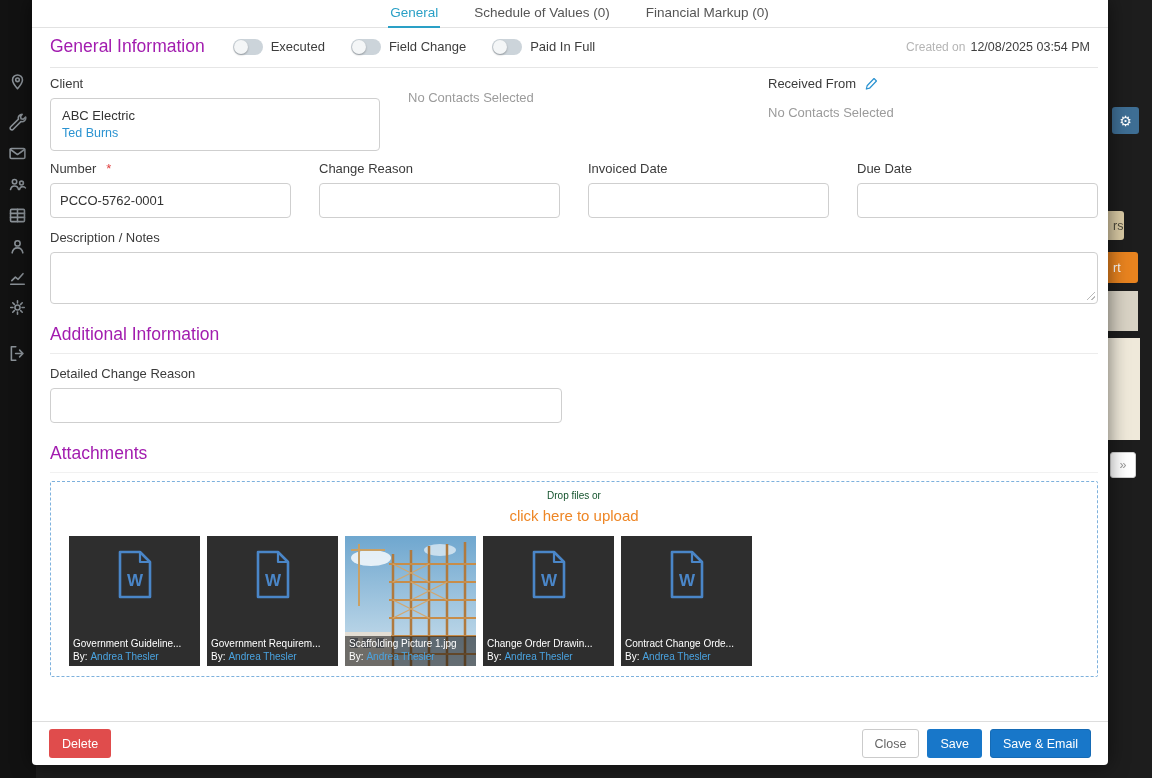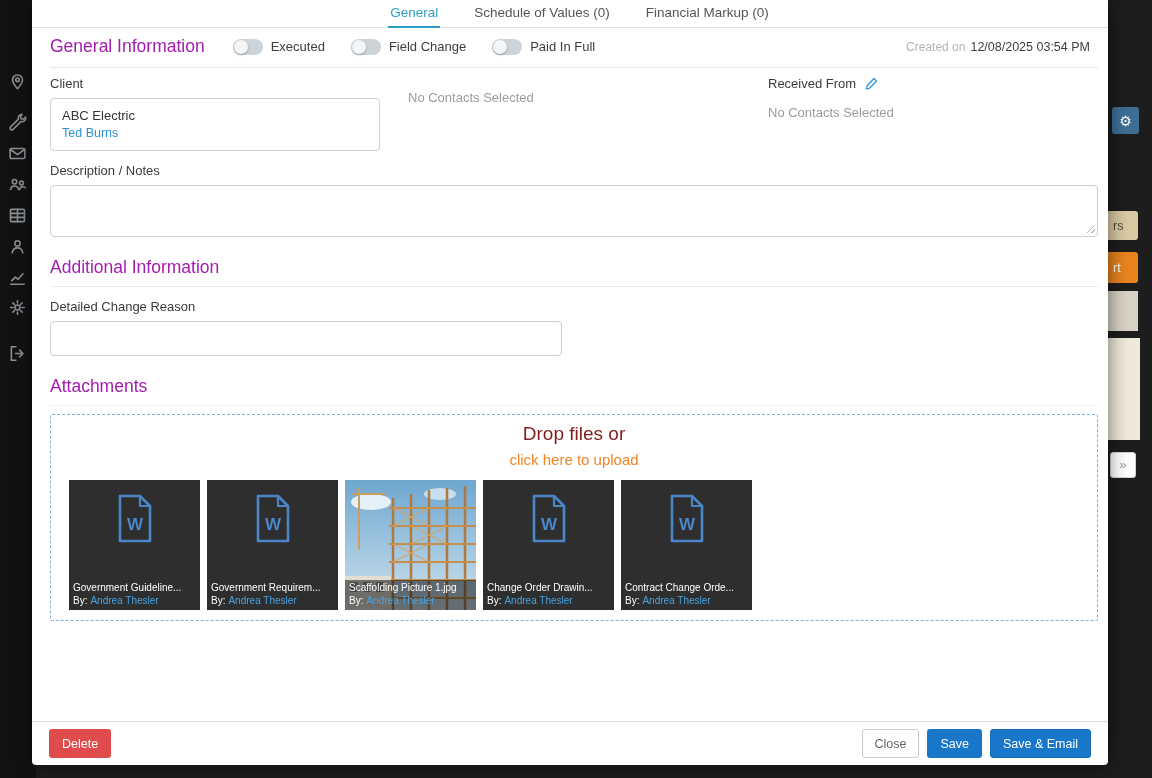--- a/index.html
+++ b/index.html
@@ -7,21 +7,21 @@
   body { font-family:"Liberation Sans",sans-serif; background:#1d1d1d; position:relative; overflow:hidden; }
 
   
   .sidebar { position:absolute; left:0; top:0; width:36px; height:778px; background:#121212; z-index:1; }
   .side-ic { position:absolute; left:8px; width:20px; height:20px; cursor:pointer; }
   .side-ic svg { width:19px; height:19px; display:block; stroke:#8b9298; fill:none; stroke-width:1.5; stroke-linecap:round; stroke-linejoin:round; }
 
   
   .frag { position:absolute; z-index:1; font-size:12.5px; display:flex; align-items:center; }
   .gear-frag { left:1112px; top:107px; width:27px; height:27px; background:#3e6e94; border-radius:3px; color:#fff; justify-content:center; font-size:14px; cursor:pointer; }
-  .frag-rs { left:1108px; top:211px; width:30px; height:29px; background:#d9caa4; color:#4f4a3c; border-radius:0 3px 3px 0; padding-left:5px; cursor:pointer; }
+  .frag-rs { left:1108px; top:211px; width:16px; height:29px; background:#d9caa4; color:#4f4a3c; border-radius:0 3px 3px 0; padding-left:5px; cursor:pointer; }
   .frag-rt { left:1108px; top:252px; width:30px; height:31px; background:#e8831f; color:#fff; border-radius:0 3px 3px 0; padding-left:5px; cursor:pointer; }
   .frag-light { left:1108px; top:291px; width:30px; height:40px; background:#d8d2c4; }
   .frag-col { left:1108px; top:338px; width:32px; height:102px; background:#efe9da; }
   .frag-more { left:1110px; top:452px; width:26px; height:26px; background:#fff; border:1px solid #d0d0d0; border-radius:3px; color:#999; justify-content:center; cursor:pointer; }
 
   
   .modal { position:absolute; left:32px; top:0; width:1076px; height:765px; background:#fff; z-index:2; border-radius:0 0 4px 4px; box-shadow:0 0 20px rgba(0,0,0,.55); display:flex; flex-direction:column; }
 
   .tabs { height:28px; border-bottom:1px solid #e2e2e2; display:flex; justify-content:center; gap:32px; align-items:flex-end; flex:0 0 auto;padding-left:19px; }
   .tab { font-size:13.5px; color:#555; padding:5px 2px 7px; position:relative; cursor:pointer; }
@@ -60,21 +60,21 @@
   .tarea { display:block; width:100%; height:52px; border:1px solid #cfcfcf; border-radius:4px; padding:7px 9px; font-size:13px; font-family:inherit; color:#333; resize:none; outline:none; }
   .grip { position:absolute; right:3px; bottom:4px; width:10px; height:10px; background:repeating-linear-gradient(-45deg, transparent 0 2px, #b9b9b9 2px 3px); clip-path:polygon(100% 0,100% 100%,0 100%); }
 
   .sec-head { margin-top:20px; padding-bottom:8px; border-bottom:1px solid #ececec; }
   .detail-wrap { margin-top:12px; }
   .detail-input { width:512px; margin-top:7px; display:block; }
   .attach-head { margin-top:20px; padding-bottom:8px; border-bottom:1px solid #f1f1f1; }
 
   .dropzone { margin-top:8px; border:1px dashed #7db1dd; border-radius:2px; padding:8px 12px 10px; cursor:pointer; }
   .dz-center { text-align:center; }
-  .drop-text { font-size:19px; color:#7f1d1d; }
+  .drop-text { font-size:10px; color:#14532d; }
   .click-text { font-size:15px; color:#ee8625; margin-top:6px; display:inline-block; cursor:pointer; }
   .tiles { display:flex; gap:7px; margin-top:11px; padding-left:6px; }
   .tile { width:131px; height:130px; background:#2e2e2e; position:relative; overflow:hidden; flex:0 0 auto; cursor:pointer; }
   .doc-ic { position:absolute; top:14px; left:50%; transform:translateX(-50%); }
   .photo { position:absolute; left:0; top:0; width:100%; height:100%; }
   .tile-meta { position:absolute; left:0; right:0; bottom:0; padding:2px 4px 4px; }
   .tile.image .tile-meta { background:rgba(15,15,15,.55); }
   .tile-name { font-size:10px; color:#fff; white-space:nowrap; overflow:hidden; }
   .tile-by { font-size:10px; color:#fff; margin-top:2px; white-space:nowrap; overflow:hidden; }
   .by-name { color:#4aa3e0; margin-left:3px; cursor:pointer; }
@@ -210,20 +210,41 @@
           <span class="pencil">
               <svg viewBox="0 0 16 16">
                 <path d="M11.1 1.9l3 3L5.6 13.8l-4 1 1-4z"></path>
               </svg>
             </span>
         </div>
         <div class="empty-val">No Contacts Selected</div>
       </div>
     </div>
 
+    <div class="fgrid">
+      <div>
+        <div class="flabel">
+            <span>Number</span>
+            <span class="req">*</span>
+          </div>
+        <input class="tinput" value="PCCO-5762-0001" style="">
+      </div>
+      <div>
+        <div class="flabel">Change Reason</div>
+        <input class="tinput" style="">
+      </div>
+      <div>
+        <div class="flabel">Invoiced Date</div>
+        <input class="tinput" style="">
+      </div>
+      <div>
+        <div class="flabel">Due Date</div>
+        <input class="tinput" style="">
+      </div>
+    </div>
 
     <div class="flabel desc-label">Description / Notes</div>
     <div class="textarea-wrap">
       <textarea class="tarea" style=""></textarea>
       <div class="grip"></div>
     </div>
 
     <div class="sec-head">
       <h2 class="section-title">Additional Information</h2>
     </div>

